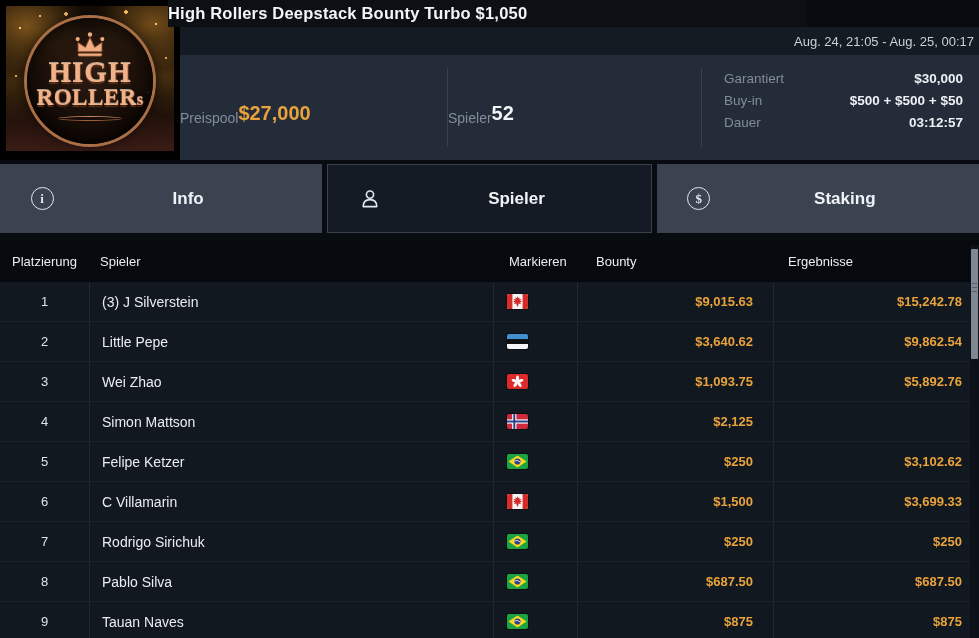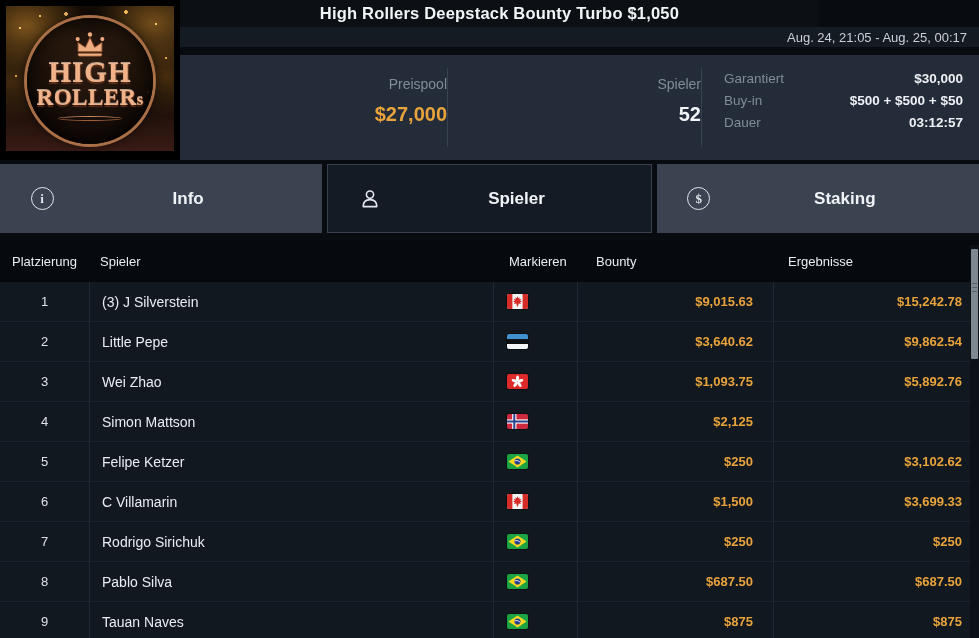--- a/index.html
+++ b/index.html
@@ -1,25 +1,25 @@
 <!DOCTYPE html>
 <html><head>
 <meta charset="utf-8">
 <style>
   * { margin:0; padding:0; box-sizing:border-box; }
   html,body { background:#080b10; }
   body { font-family:"Liberation Sans", sans-serif; }
   #app { position:relative; width:979px; height:638px; overflow:hidden; background:#080b10; }
 
   
-  .titlebar { position:absolute; left:180px; top:0; width:639px; height:27px;
-    background:#0c1015; display:flex; align-items:center; justify-content:center; }
+  .titlebar { position:absolute; left:168px; top:0; width:639px; height:27px;
+    background:#0c1015; display:flex; align-items:center; justify-content:flex-start; }
   .titlebar .title { color:#f2f5f8; font-size:16.5px; font-weight:bold; letter-spacing:.2px; }
-  .datebar { position:absolute; left:180px; top:27px; width:799px; height:20px;
-    background:#151b23; display:flex; align-items:center; justify-content:flex-end; padding-right:12px; }
+  .datebar { position:absolute; left:180px; top:27px; width:799px; height:28px;
+    background:#151b23; display:flex; align-items:center; justify-content:flex-end; padding-right:5px; }
   .datebar .daterange { color:#c9cfd7; font-size:13px; }
 
   
   .logo { position:absolute; left:0; top:0; width:180px; height:160px; background:#000; padding:6px 6px 9px 6px; }
   .logo-img { position:relative; width:100%; height:100%; overflow:hidden; background-color:#140c06;
     background-image:
       radial-gradient(2px 2px at 14px 22px, #f6c96e 55%, transparent 60%),
       radial-gradient(2px 2px at 34px 10px, #f2b958 55%, transparent 60%),
       radial-gradient(2px 2px at 150px 18px, #f6c96e 55%, transparent 60%),
       radial-gradient(2px 2px at 160px 52px, #e5a844 55%, transparent 60%),
@@ -43,21 +43,21 @@
     text-shadow:0 2px 1px #5a2f1b, 0 -1px 0 rgba(255,236,214,.65), 1px 0 0 #7a4326; }
   .logo-line2 { font-family:"Liberation Serif", serif; font-weight:bold; font-size:23px; line-height:24px;
     color:#f1b289; letter-spacing:.5px;
     text-shadow:0 2px 1px #5a2f1b, 0 -1px 0 rgba(255,236,214,.65), 1px 0 0 #7a4326; }
   .logo-line2 .small-s { font-size:16px; }
   .flourish { width:64px; height:5px; margin-top:4px;
     border-top:1px solid #c9895f; border-bottom:1px solid #9c5f38; border-radius:50%; }
 
   
   .stats { position:absolute; left:180px; top:55px; width:799px; height:105px; background:#232c38; display:flex; }
-  .stat-col { display:flex; flex-direction:column; align-items:flex-end; }
+  .stat-col { display:flex; flex-direction:row; align-items:center; }
   .stat-col.prize { width:267px; }
   .stat-col.players { width:253px; }
   .stat-divider { width:1px; background:#38424e; margin:13px 0; }
   .stat-label { margin-top:21px; font-size:14px; color:#828c98; }
   .stat-value { margin-top:11px; font-size:20px; font-weight:bold; color:#f2f5f8; }
   .stat-value.gold { color:#e9a33c; }
   .stat-detail { flex:1; padding:16px 16px 0 22px; display:flex; flex-direction:column; }
   .detail-row { display:flex; justify-content:space-between; align-items:flex-start; height:22px; }
   .detail-label { font-size:13.5px; color:#828c98; }
   .detail-value { font-size:13.5px; font-weight:bold; color:#eef1f5; }

